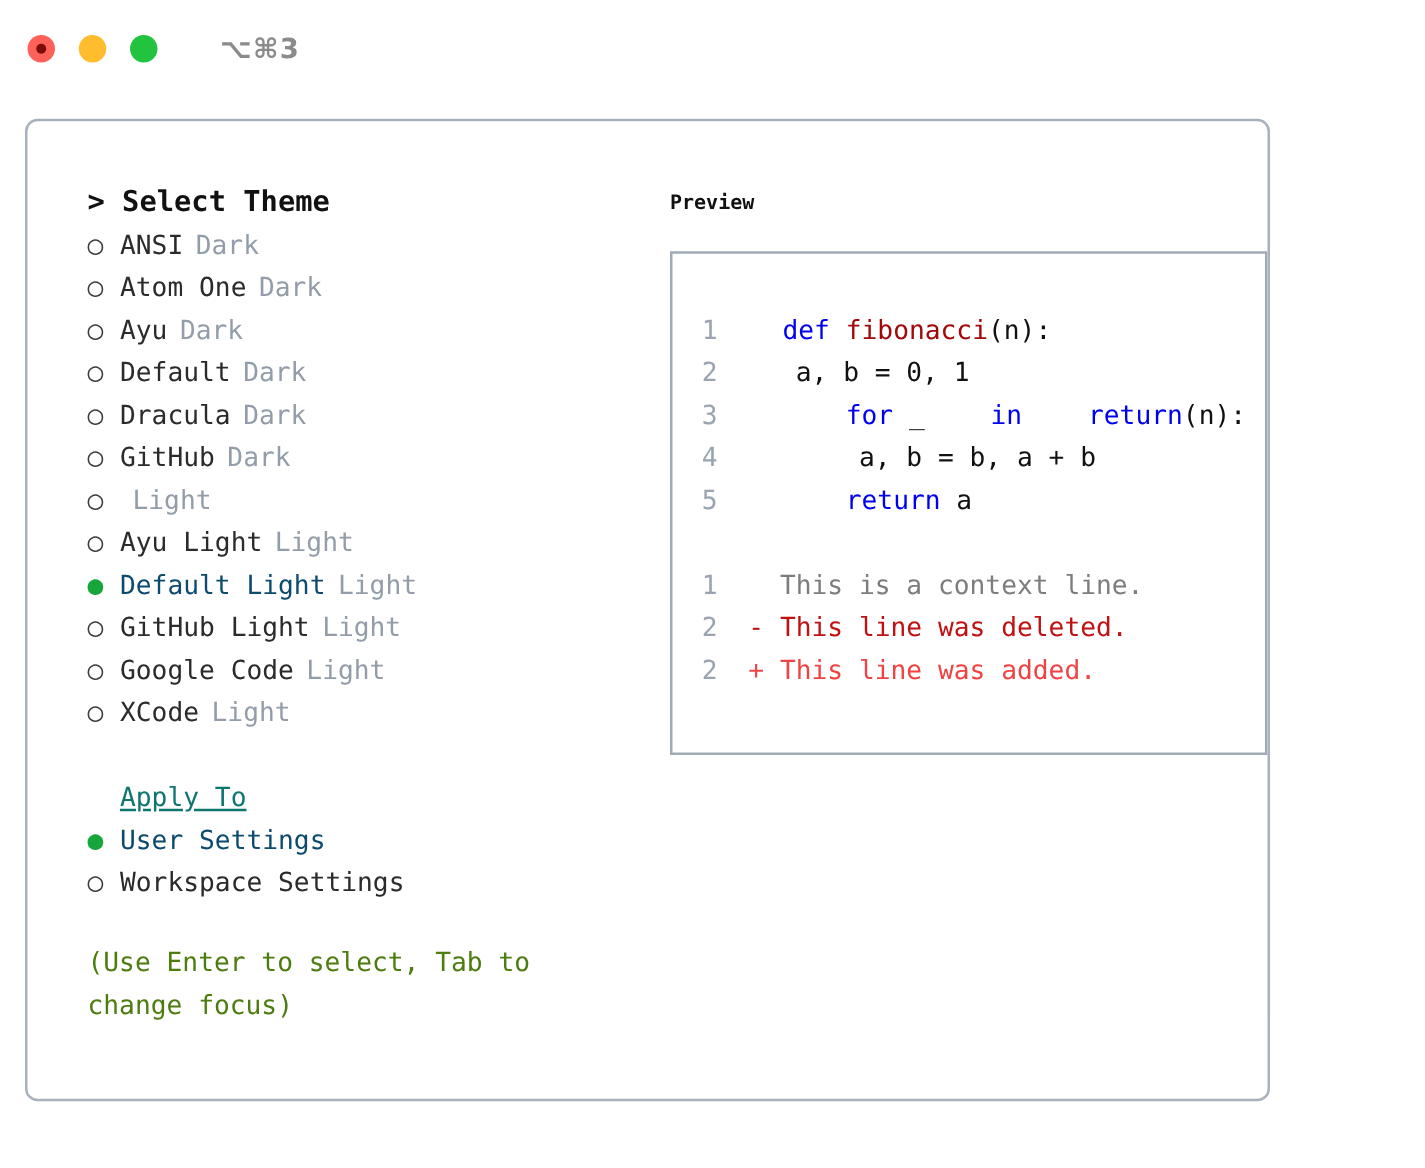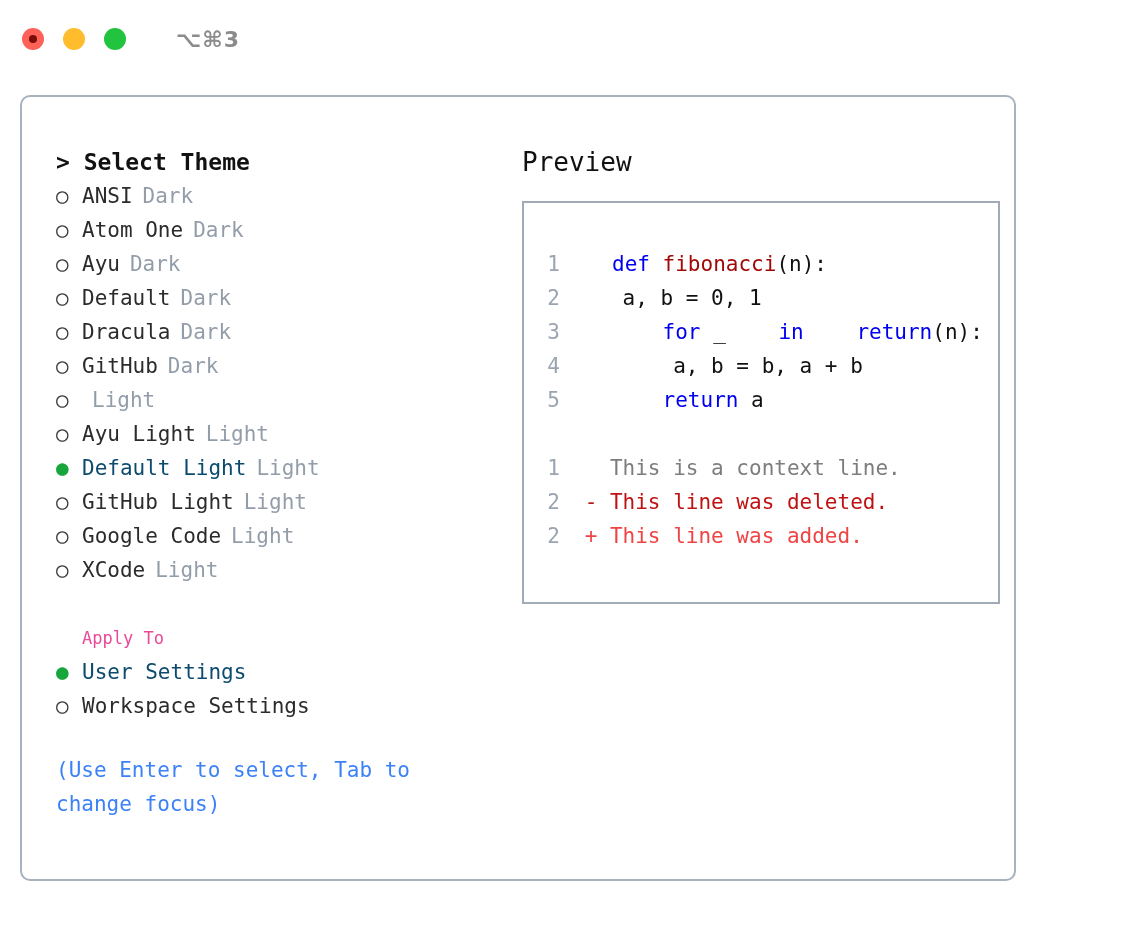--- a/index.html
+++ b/index.html
@@ -66,20 +66,21 @@
     border-radius: 10px;
     background: #ffffff;
   }
 
   .panel-inner {
     position: relative;
     width: 100%;
     height: 100%;
     padding: 48px 0 12px 16px;
     display: flex;
+    justify-content: flex-end;
   }
 
   
   .left-col {
     width: 470px;
     flex: 0 0 470px;
     padding-left: 18px;
   }
 
   .section-title {
@@ -105,43 +106,44 @@
     font-size: 21px;
     color: #3b3b3b;
   }
   .marker.sel { color: #16a63c; }
 
   .opt-name  { color: #2b2b2b; }
   .opt-row.selected .opt-name { color: #0c4a6e; }
   .opt-cat   { color: #939daa; padding-left: 10px; }
 
   .apply-head {
-    font-size: 17px;
-    color: #ec4899;
+    font-size: 21px;
+    color: #0f766e;
     line-height: 34px;
     padding-left: 26px;
     white-space: pre;
+    text-decoration: underline;
   }
 
   .spacer-lg { height: 34px; }
   .spacer-sm { height: 30px; }
 
   .hint {
     font-size: 21px;
-    color: #3b82f6;
+    color: #4d7c0f;
     line-height: 34px;
     width: 400px;
   }
 
   
   .right-col { padding-left: 14px; }
 
   .preview-title {
-    font-size: 26px;
-    font-weight: normal;
+    font-size: 16px;
+    font-weight: bold;
     color: #111111;
     line-height: 34px;
     margin-bottom: 22px;
     white-space: pre;
   }
 
   .preview-box {
     width: 478px;
     height: 403px;
     border: 2px solid #a0abb7;

